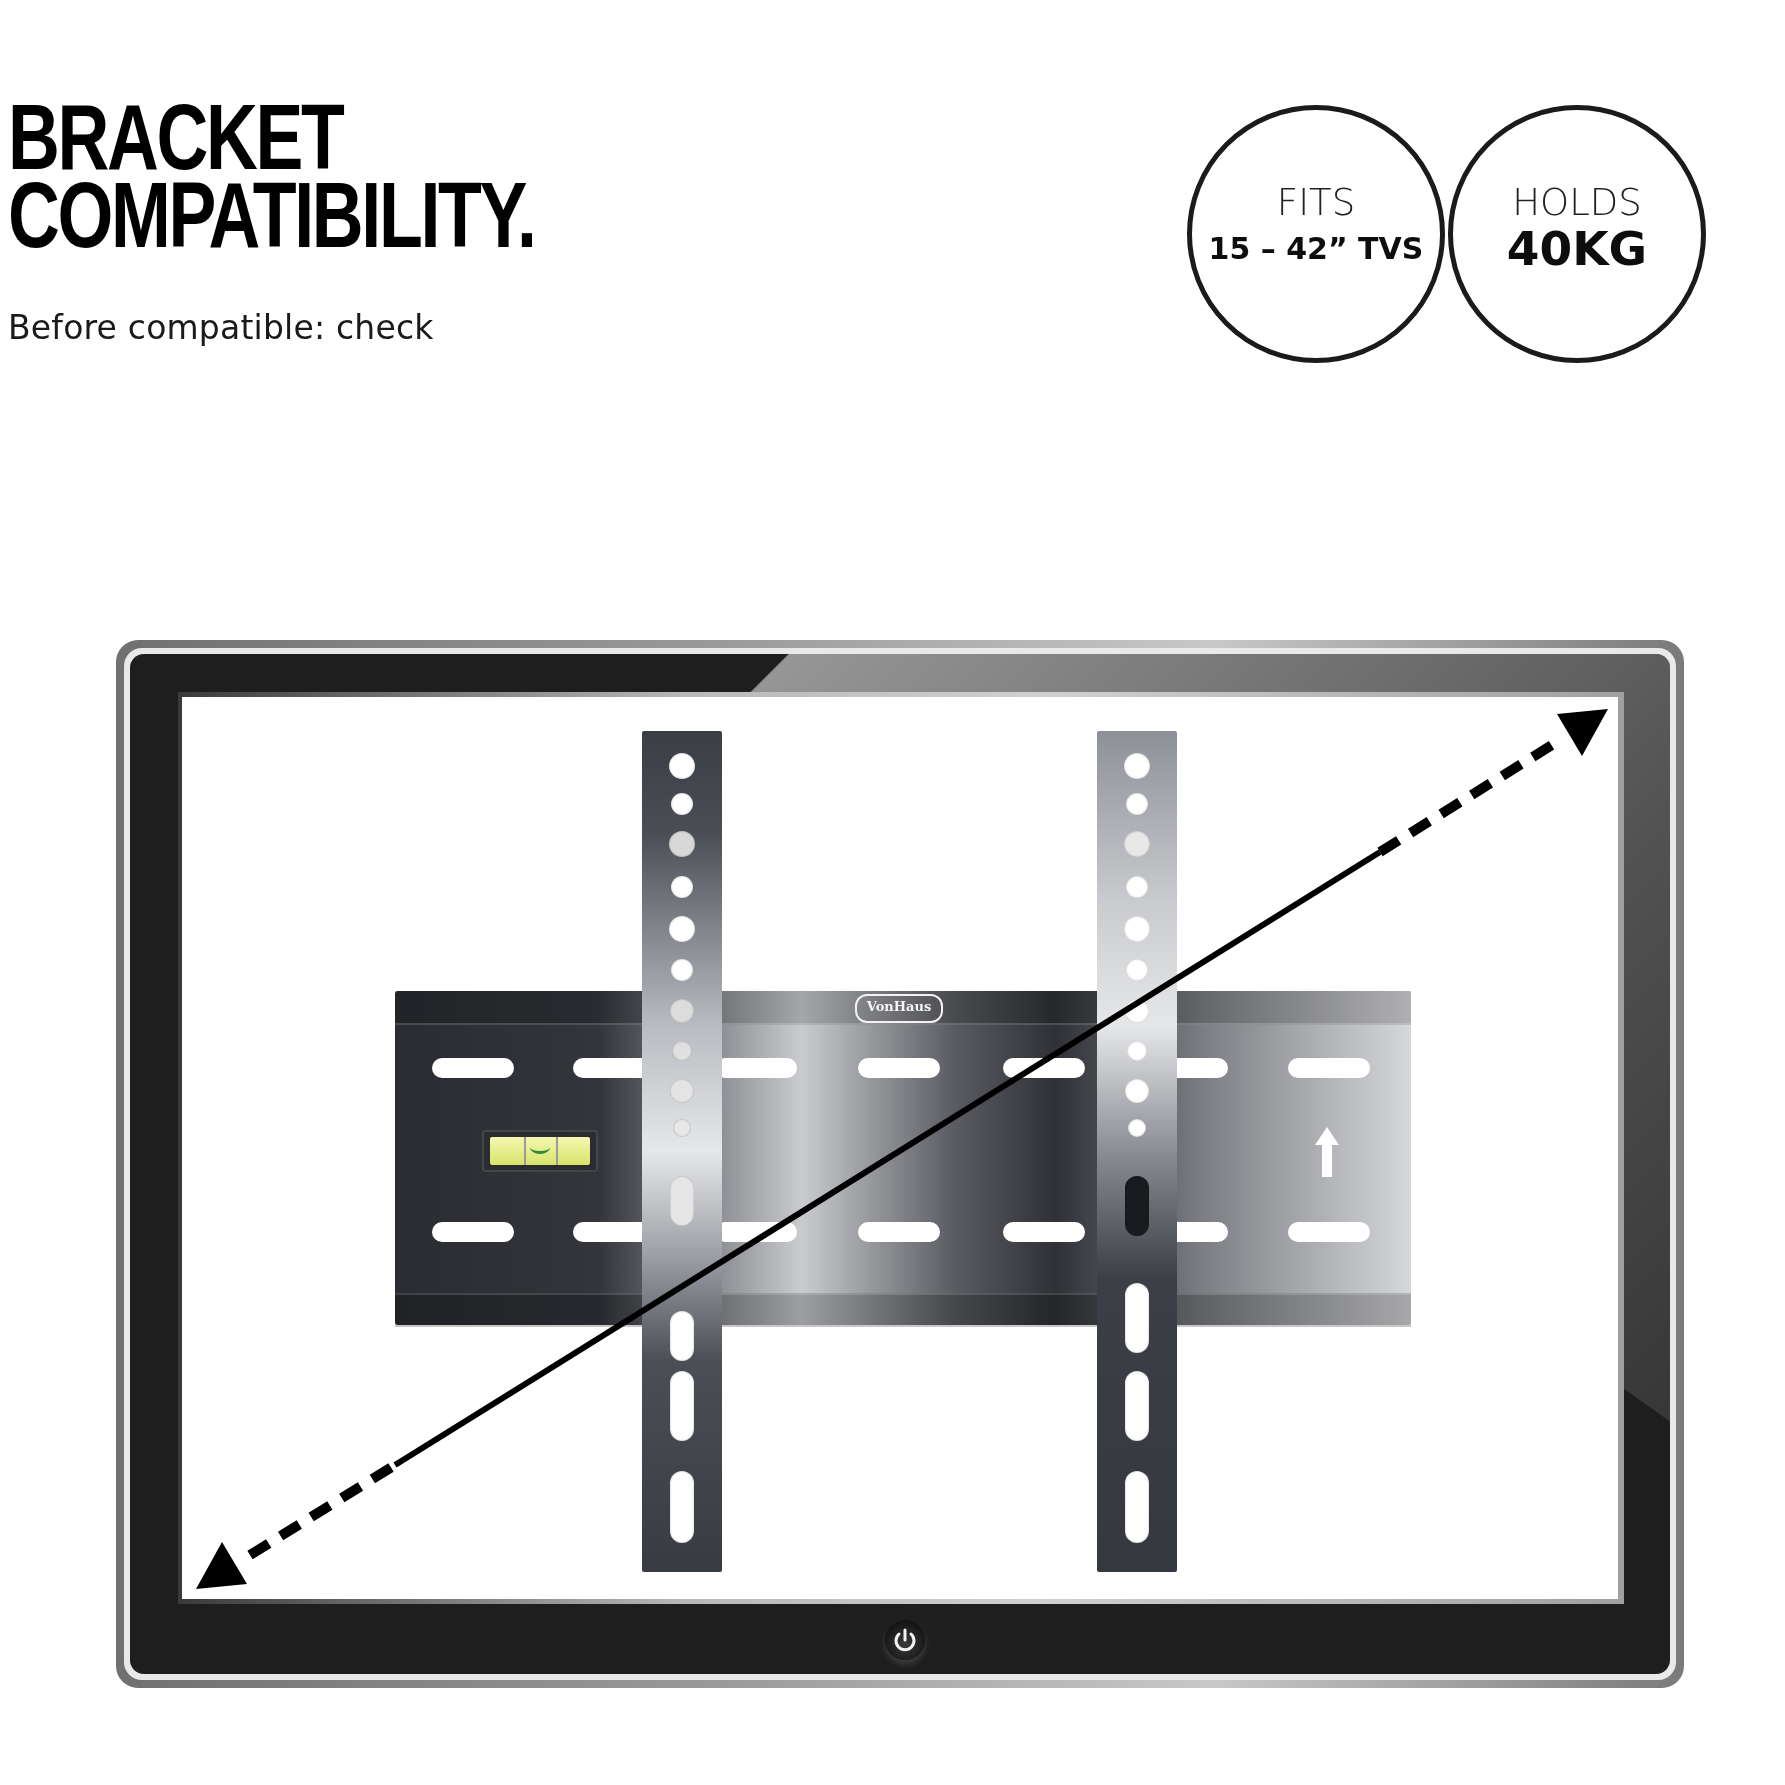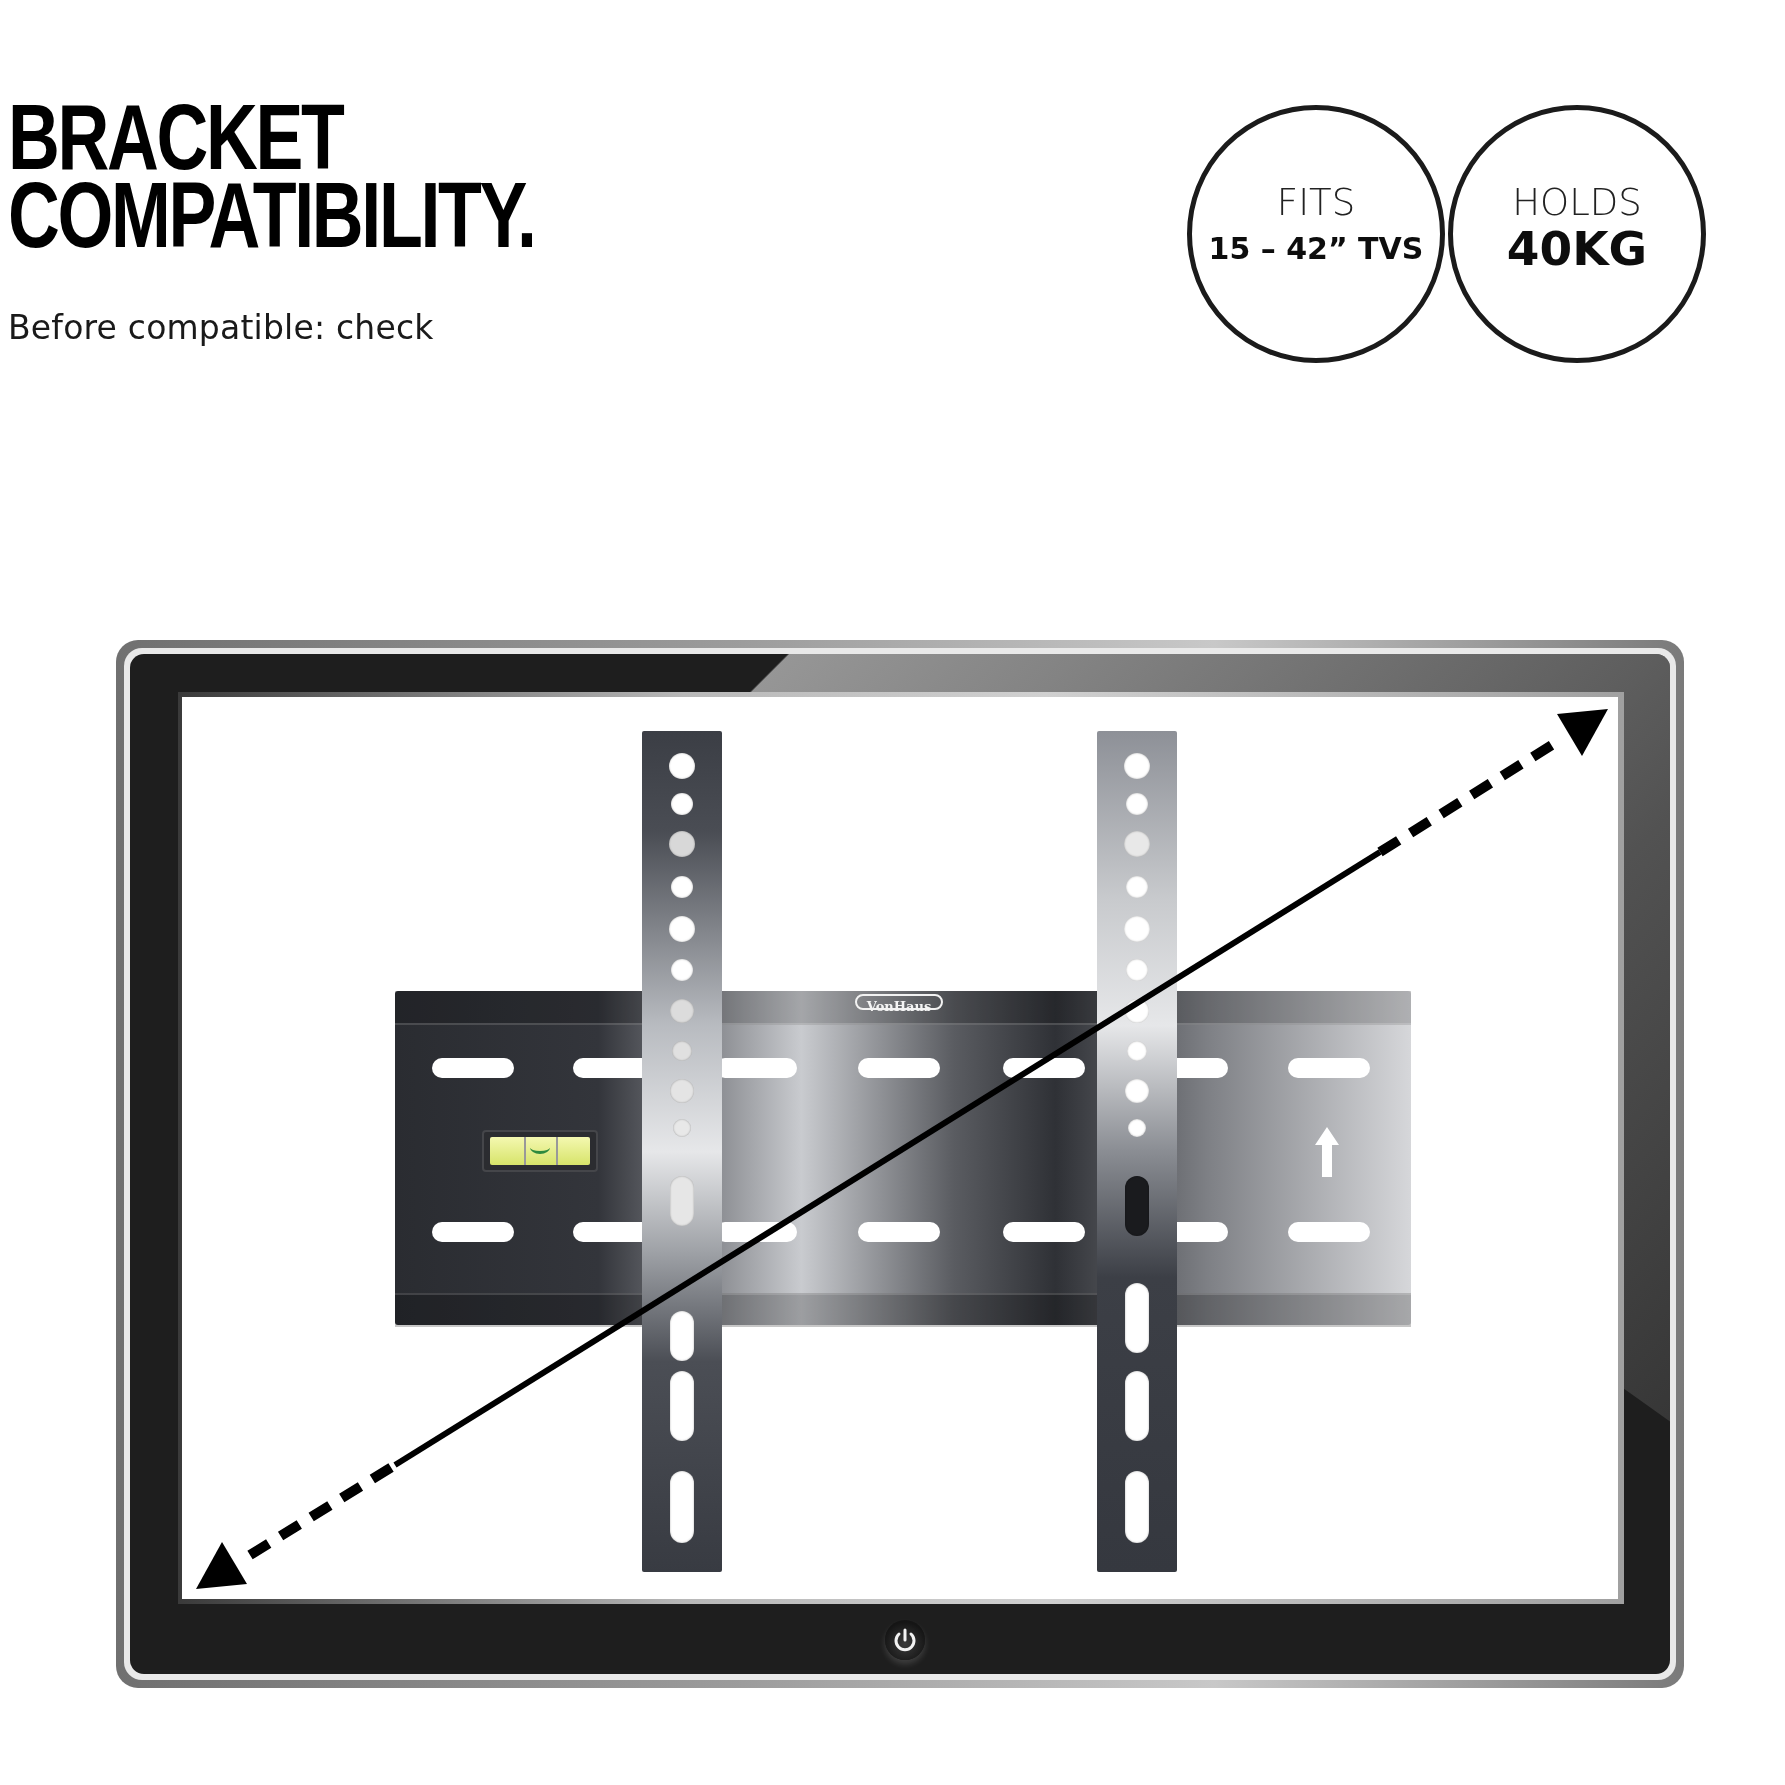--- a/index.html
+++ b/index.html
@@ -24,21 +24,21 @@
   .tv-bezel { left:130px; top:654px; width:1540px; height:1020px; border-radius:14px; background:#1e1e1e; overflow:hidden; }
   .tv-glare { position:absolute; left:480px; top:0; width:1200px; height:1020px; background:linear-gradient(135deg, transparent 0%, transparent 8%, rgba(190,190,190,0.75) 8.1%, rgba(110,110,110,0.65) 55%, rgba(50,50,50,0.35) 100%); clip-path:polygon(0 0, 100% 0, 100% 85%, 8% 8%); }
   .tv-screen-frame { left:178px; top:692px; width:1446px; height:912px; background:linear-gradient(90deg,#3a3a3a 0%,#b8b8b8 35%,#d0d0d0 60%,#a0a0a0 100%); }
   .tv-screen { left:182px; top:697px; width:1436px; height:902px; background:#ffffff; }
 
   
   .plate { left:395px; top:991px; width:1016px; height:334px; background:linear-gradient(90deg,#2a2c31 0%,#33353b 20%,#c9cbcf 40%,#5a5c61 55%,#2f3136 65%,#7e8085 80%,#d6d7da 100%); border-radius:3px; }
   .plate-lip { left:395px; top:991px; width:1016px; height:32px; background:rgba(0,0,0,0.18); border-bottom:2px solid rgba(255,255,255,0.18); }
   .plate-lip-bottom { left:395px; top:1293px; width:1016px; height:32px; background:rgba(0,0,0,0.22); border-top:2px solid rgba(255,255,255,0.15); }
   .slot { width:82px; height:20px; border-radius:10px; background:#ffffff; }
-  .brand { left:855px; top:994px; width:88px; height:16px; border:2px solid #f2f2f2; border-radius:12px; color:#f4f4f4; font-family:"DejaVu Serif", serif; font-weight:700; font-size:13px; line-height:22px; text-align:center; box-sizing:border-box; }
+  .brand { left:855px; top:994px; width:88px; height:29px; border:2px solid #f2f2f2; border-radius:12px; color:#f4f4f4; font-family:"DejaVu Serif", serif; font-weight:700; font-size:13px; line-height:22px; text-align:center; box-sizing:border-box; }
   .level { left:482px; top:1130px; width:116px; height:42px; background:#2b2c30; border:2px solid #45464a; border-radius:4px; box-sizing:border-box; padding:5px 6px; }
   .level-vial { width:100%; height:100%; background:linear-gradient(180deg,#f4f8b0,#d7e46a); border-radius:2px; position:relative; }
   .level-vial:before, .level-vial:after { content:""; position:absolute; top:0; bottom:0; width:2px; background:#999; }
   .level-vial:before { left:34%; } .level-vial:after { left:66%; }
   .level-bubble { position:absolute; left:40%; top:4px; width:20%; height:10px; border-bottom:3px solid #2d8a3e; border-radius:0 0 50% 50%; }
   .up-arrow { left:1315px; top:1127px; width:24px; height:50px; }
 
   .bar { width:80px; height:841px; top:731px; border-radius:2px; }
   .bar-left { left:642px; background:linear-gradient(180deg,#3b3e45 0%,#4a4d54 12%,#b8bbc0 35%,#e6e7e9 50%,#9ea1a6 62%,#4b4e55 75%,#383b42 100%); }
   .bar-right { left:1097px; background:linear-gradient(180deg,#8d9097 0%,#c8cacd 20%,#e6e7e9 35%,#8a8d93 50%,#3c3f46 65%,#35383f 100%); }

